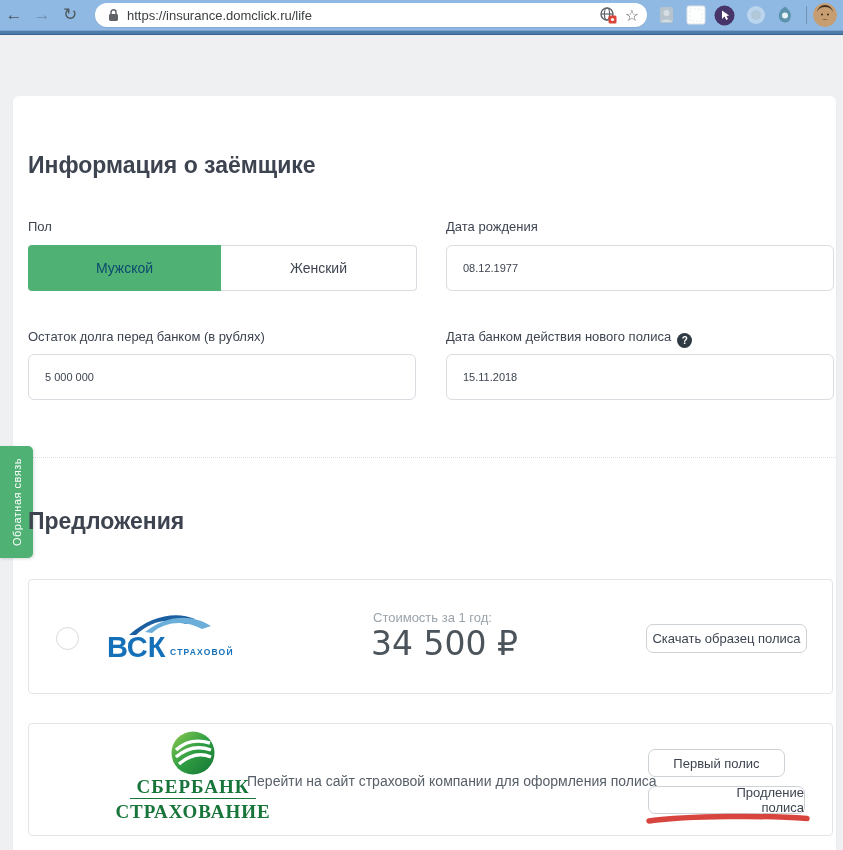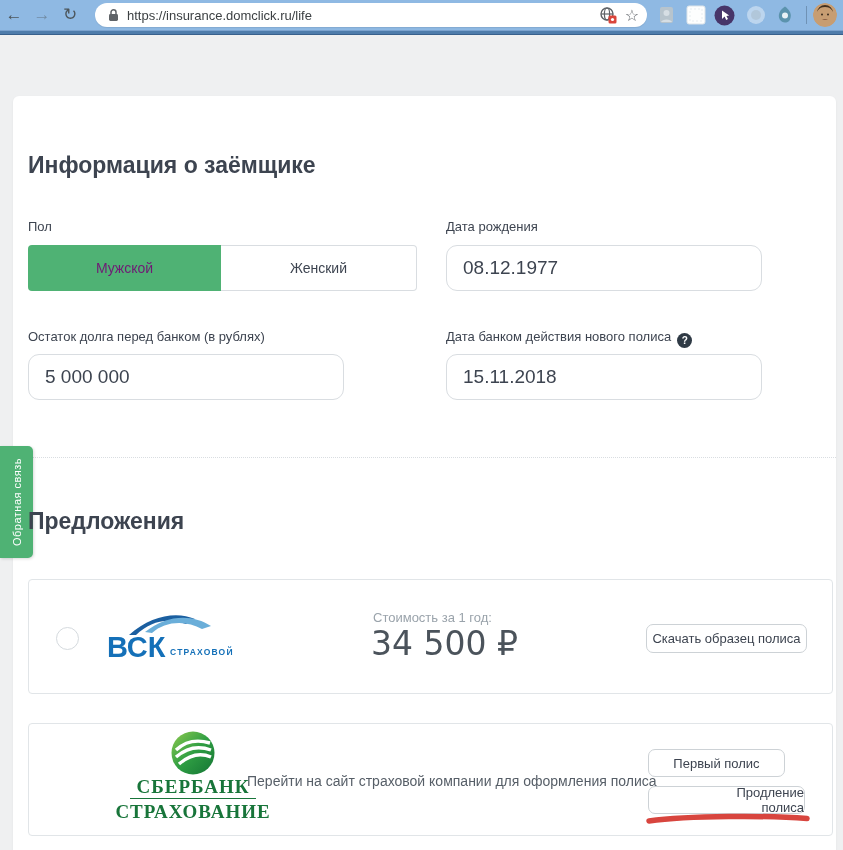--- a/index.html
+++ b/index.html
@@ -24,27 +24,27 @@
   .sep{position:absolute;left:806px;top:6px;width:1px;height:18px;background:rgba(40,55,75,.3);}
   .avatar{position:absolute;left:813px;top:3px;width:24px;height:24px;border-radius:50%;overflow:hidden;cursor:pointer;}
   
   .page{position:absolute;left:0;top:36px;width:843px;height:814px;background:#eff0f1;}
   .panel{position:absolute;left:13px;top:60px;width:823px;height:790px;background:#fff;border-radius:6px;box-shadow:0 1px 3px rgba(0,0,0,.05);}
   .h1{position:absolute;font-size:23px;font-weight:bold;color:#3d4450;}
   #title{left:28px;top:116px;}
   #offers-title{left:28px;top:472px;}
   .lbl{position:absolute;font-size:13px;color:#3d4450;}
   .input{
-    position:absolute;width:316px;height:46px;border:1px solid #d9dde1;border-radius:11px;background:#fff;
-    font-family:"Liberation Sans",sans-serif;font-size:19px;color:#3d4450;padding:0 16px;outline:none;
+    position:absolute;width:388px;height:46px;border:1px solid #d9dde1;border-radius:6px;background:#fff;
+    font-family:"Liberation Sans",sans-serif;font-size:11px;color:#3d4450;padding:0 16px;outline:none;
   }
   
   .toggle{position:absolute;left:28px;top:209px;width:389px;height:46px;display:flex;}
   .seg{display:flex;align-items:center;justify-content:center;font-size:14px;cursor:pointer;}
-  .seg-m{width:193px;background:#4fb274;color:#701a75;border-radius:4px 0 0 4px;}
+  .seg-m{width:193px;background:#4fb274;color:#0c4a6e;border-radius:4px 0 0 4px;}
   .seg-f{width:196px;background:#fff;color:#3d4450;border:1px solid #d9dde1;border-left:none;border-radius:0 4px 4px 0;align-items:center;}
   .help{
     display:inline-flex;align-items:center;justify-content:center;width:15px;height:15px;border-radius:50%;
     background:#2f3a45;color:#fff;font-size:10px;font-weight:bold;margin-left:6px;vertical-align:-3px;cursor:pointer;
   }
   .divider{position:absolute;left:13px;top:421px;width:823px;border-top:1px dotted #d9dde1;}
   
   .feedback-tab{
     position:absolute;left:0;top:410px;width:33px;height:112px;background:#4fb274;border-radius:0 5px 5px 0;
     display:flex;align-items:center;justify-content:center;cursor:pointer;box-shadow:1px 1px 3px rgba(0,0,0,.15);

